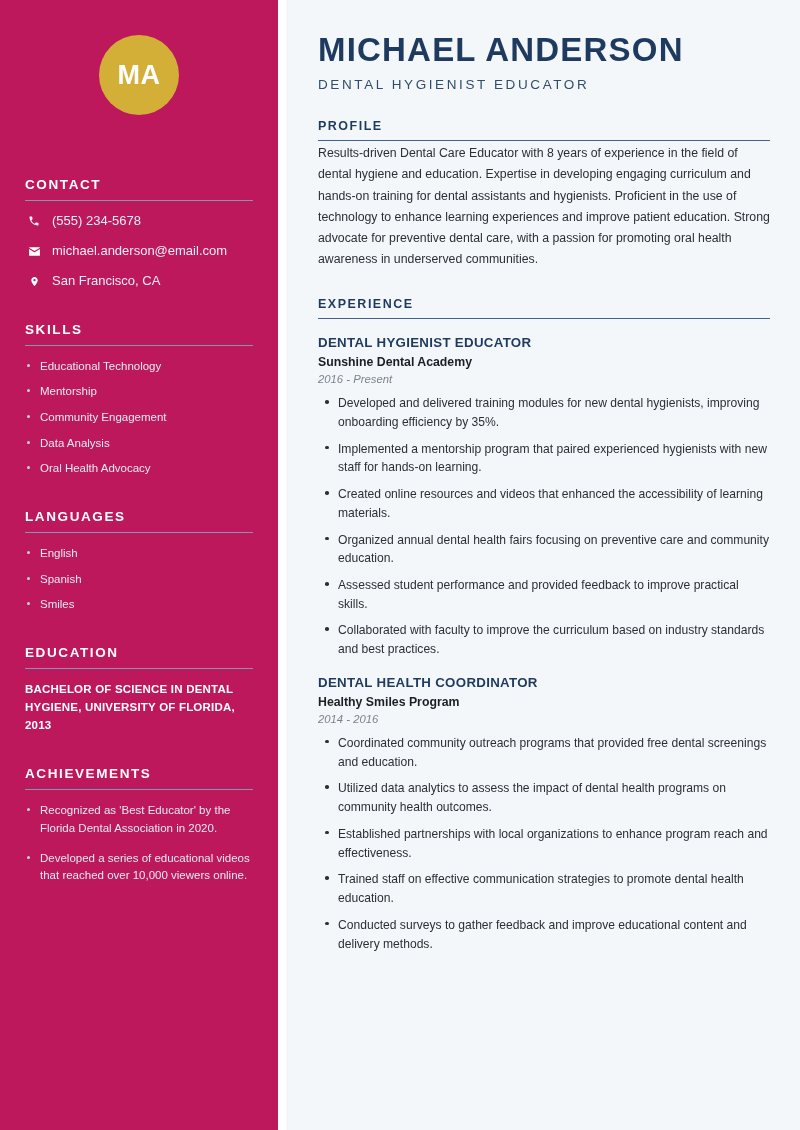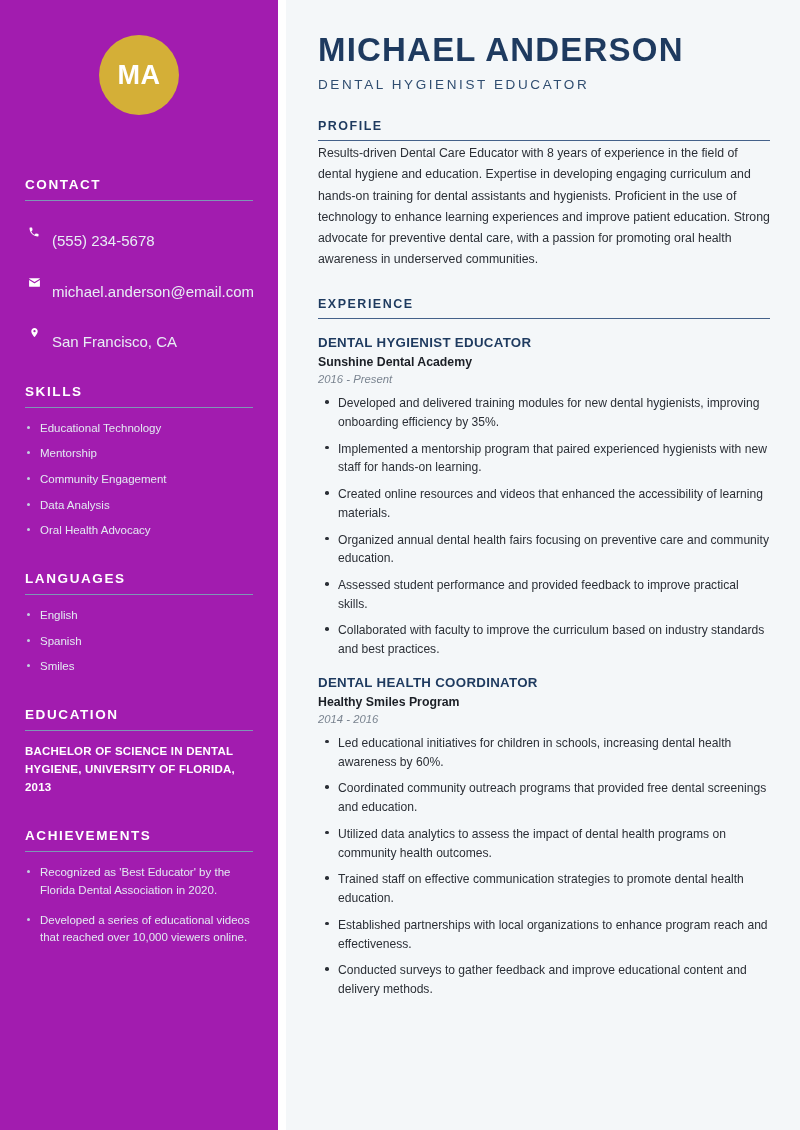--- a/index.html
+++ b/index.html
@@ -14,21 +14,21 @@
     width:800px; height:1130px;
     display:flex;
     background:#F4F7F9;
     overflow:hidden;
   }
 
   
   .sidebar {
     width:278px;
     flex:0 0 278px;
-    background:#a21caf;
+    background:#be185d;
     color:#ffffff;
     padding:0 25px;
     position:relative;
   }
   .avatar-wrap {
     display:flex; justify-content:center;
     margin-top:35px;
   }
   .avatar {
     width:80px; height:80px; border-radius:50%;
@@ -52,21 +52,21 @@
     display:flex; align-items:center;
     margin-bottom:13px;
   }
   .contact-icon {
     width:18px; flex:0 0 18px;
     display:flex; align-items:center; justify-content:center;
     margin-right:9px;
   }
   .contact-icon svg { display:block; fill:#ffffff; }
   .contact-text {
-    font-size:15px; color:#E8EEF5; line-height:1.3;margin-top:18px;
+    font-size:13px; color:#E8EEF5; line-height:1.3;
   }
 
   ul.side-list { list-style:none; }
   ul.side-list li {
     position:relative;
     padding-left:15px;
     font-size:11.5px;
     color:#E3EAF2;
     line-height:1.45;
     margin-bottom:9px;
@@ -264,25 +264,24 @@
           <li>Assessed student performance and provided feedback to improve practical skills.</li>
           <li>Collaborated with faculty to improve the curriculum based on industry standards and best practices.</li>
         </ul>
       </div>
 
       <div class="job">
         <div class="job-title">DENTAL HEALTH COORDINATOR</div>
         <div class="job-company">Healthy Smiles Program</div>
         <div class="job-dates">2014 - 2016</div>
         <ul class="job-list">
-          <li>Led educational initiatives for children in schools, increasing dental health awareness by 60%.</li>
           <li>Coordinated community outreach programs that provided free dental screenings and education.</li>
           <li>Utilized data analytics to assess the impact of dental health programs on community health outcomes.</li>
+          <li>Established partnerships with local organizations to enhance program reach and effectiveness.</li>
           <li>Trained staff on effective communication strategies to promote dental health education.</li>
-          <li>Established partnerships with local organizations to enhance program reach and effectiveness.</li>
           <li>Conducted surveys to gather feedback and improve educational content and delivery methods.</li>
         </ul>
       </div>
 
     </section>
   </main>
 
 </div>
 
 </body></html>

